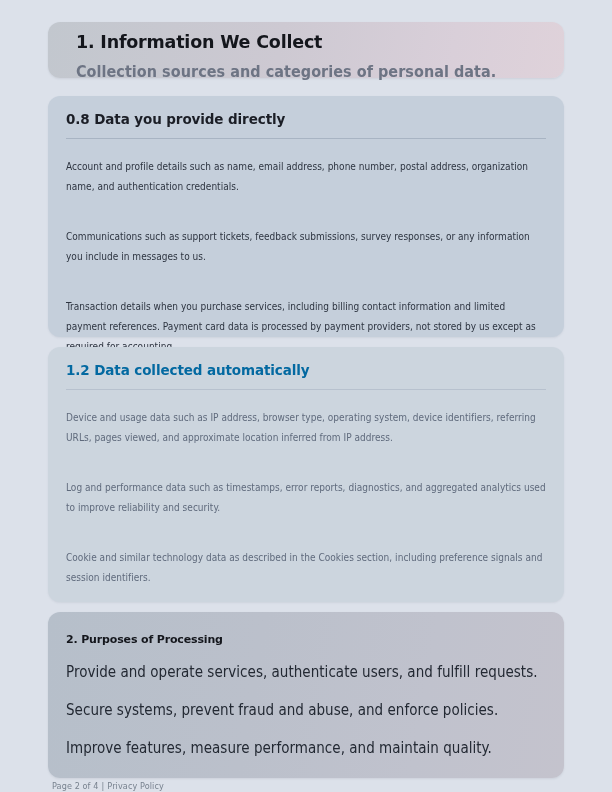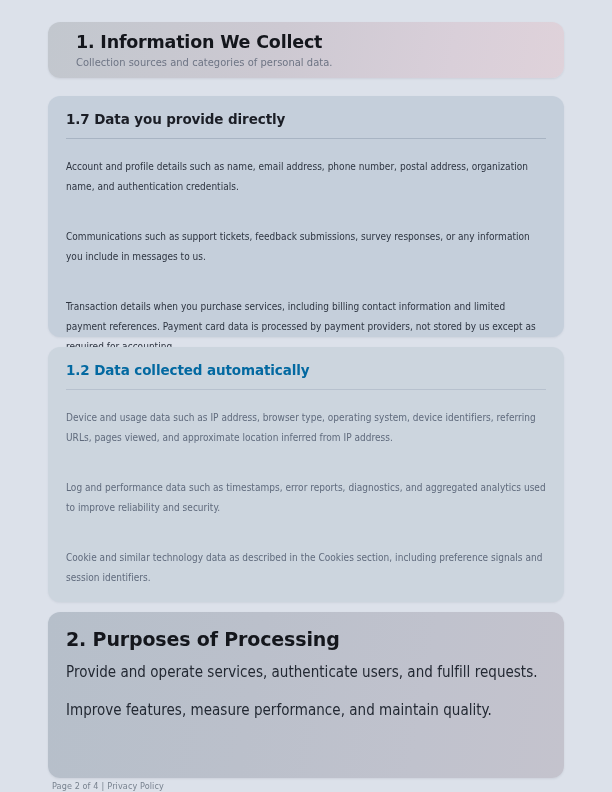--- a/index.html
+++ b/index.html
@@ -37,25 +37,25 @@
   }
   .section-banner .banner-title {
     font-size: 17.5px;
     font-weight: 700;
     color: #14161c;
     letter-spacing: -0.2px;
     line-height: 22px;
     font-family: "DejaVu Sans", "Liberation Sans", sans-serif;
   }
   .section-banner .banner-sub {
-    font-size: 11px;
-    font-weight: 400;
+    font-size: 16px;
+    font-weight: 700;
     color: #6d7484;
     line-height: 14px;
-    margin-top: 3px;
+    margin-top: 12px;
     letter-spacing: 0.05px;
   }
 
   
   .sub-card {
     position: absolute;
     left: 48px;
     width: 516px;
     border-radius: 12px;
     background: #c5cfdb;
@@ -115,21 +115,21 @@
     top: 612px;
     width: 516px;
     height: 166px;
     border-radius: 12px;
     background: linear-gradient(100deg, #b6bfca 0%, #bbc0cb 40%, #c0c2cd 72%, #c4c3cd 100%);
     box-sizing: border-box;
     padding: 18px 18px 0 18px;
     box-shadow: 0 1px 2px rgba(90,100,115,0.12);
   }
   .section2-card .s2-title {
-    font-size: 19px;
+    font-size: 11px;
     font-weight: 700;
     color: #14161c;
     line-height: 19px;
     letter-spacing: -0.15px;
     font-family: "DejaVu Sans", "Liberation Sans", sans-serif;
   }
   .s2-list { margin-top: 16px; }
   .s2-item {
     font-size: 15px;
     line-height: 15px;
@@ -155,21 +155,21 @@
 <body>
 
 <div class="page">
 
   <div class="section-banner">
     <div class="banner-title">1. Information We Collect</div>
     <div class="banner-sub">Collection sources and categories of personal data.</div>
   </div>
 
   <div class="sub-card card-11">
-    <div class="sub-title">1.7 Data you provide directly</div>
+    <div class="sub-title">0.8 Data you provide directly</div>
     <div class="divider"></div>
     <div class="para-stack">
       <div class="para">Account and profile details such as name, email address, phone number, postal address, organization name, and authentication credentials.</div>
       <div class="para">Communications such as support tickets, feedback submissions, survey responses, or any information you include in messages to us.</div>
       <div class="para">Transaction details when you purchase services, including billing contact information and limited payment references. Payment card data is processed by payment providers, not stored by us except as required for accounting.</div>
     </div>
   </div>
 
   <div class="sub-card card-12">
     <div class="sub-title">1.2 Data collected automatically</div>
@@ -178,20 +178,21 @@
       <div class="para">Device and usage data such as IP address, browser type, operating system, device identifiers, referring URLs, pages viewed, and approximate location inferred from IP address.</div>
       <div class="para">Log and performance data such as timestamps, error reports, diagnostics, and aggregated analytics used to improve reliability and security.</div>
       <div class="para">Cookie and similar technology data as described in the Cookies section, including preference signals and session identifiers.</div>
     </div>
   </div>
 
   <div class="section2-card">
     <div class="s2-title">2. Purposes of Processing</div>
     <div class="s2-list">
       <div class="s2-item">Provide and operate services, authenticate users, and fulfill requests.</div>
+      <div class="s2-item">Secure systems, prevent fraud and abuse, and enforce policies.</div>
       <div class="s2-item">Improve features, measure performance, and maintain quality.</div>
     </div>
   </div>
 
   <div class="footer">
     <span>Page 2 of 4</span><span class="sep">|</span><span>Privacy Policy</span>
   </div>
 
 </div>
 

